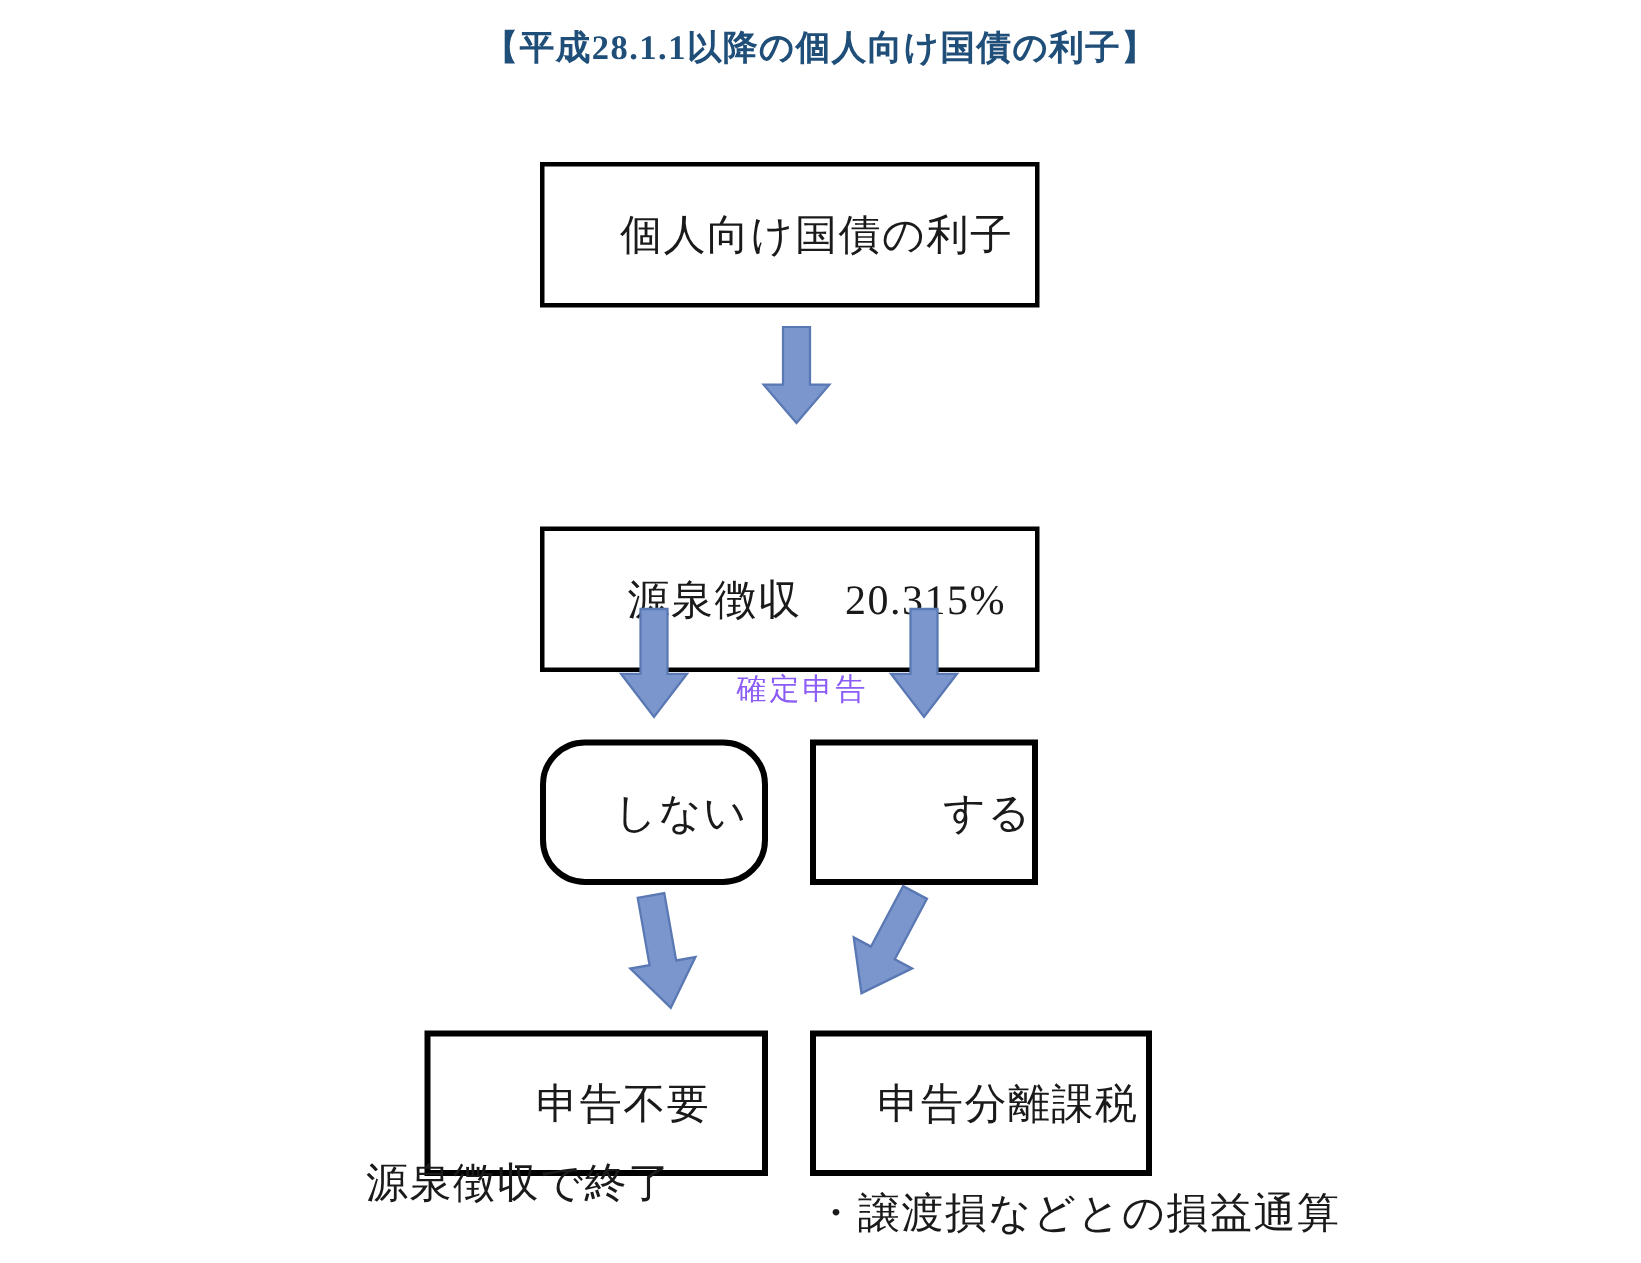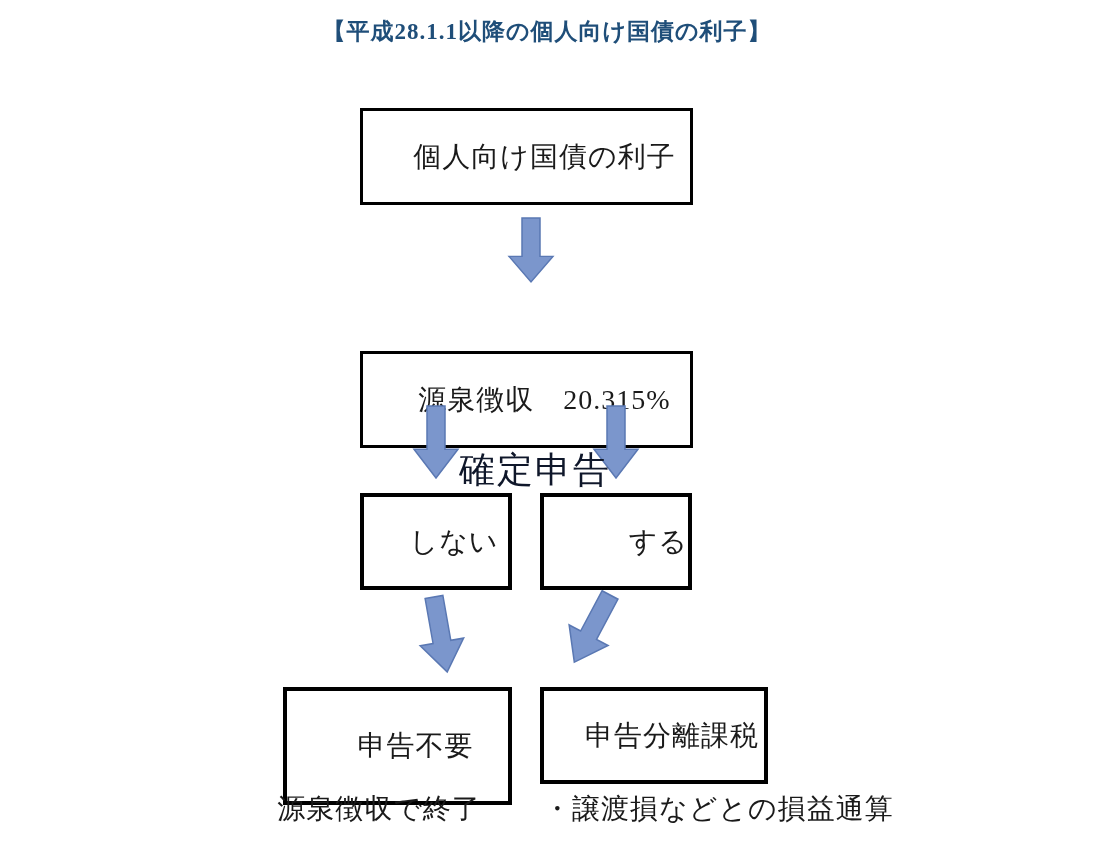--- a/index.html
+++ b/index.html
@@ -40,54 +40,54 @@
     letter-spacing: 1px;
     white-space: nowrap;
     padding-left: 36px;
   }
   .box-thick { border-width: 4px; }
 
   .box-interest     { left: 360px; top: 108px; width: 333px; height: 97px; }
   .box-withholding  { left: 360px; top: 303px; width: 333px; height: 97px; margin-top: 48px; }
   .box-no           { left: 360px; top: 493px; width: 152px; height: 97px; }
   .box-yes          { left: 540px; top: 493px; width: 152px; height: 97px; justify-content: flex-end; }
-  .box-no-filing    { left: 283px; top: 687px; width: 229px; height: 118px; }
+  .box-no-filing    { left: 283px; top: 687px; width: 229px; height: 97px; }
   .box-separate     { left: 540px; top: 687px; width: 228px; height: 97px; }
 
   .block-arrow {
     position: absolute;
     overflow: visible;
   }
   .arrow-1  { left: 509px; top: 218px; width: 44px; height: 64px; }
   .arrow-2a { left: 414px; top: 406px; width: 44px; height: 72px; }
   .arrow-2b { left: 594px; top: 406px; width: 44px; height: 72px; }
   .arrow-3  { left: 412px; top: 597px; width: 44px; height: 76px;
               transform: rotate(-10deg); transform-origin: 50% 0; }
   .arrow-4  { left: 588px; top: 595px; width: 44px; height: 76px;
               transform: rotate(28deg); transform-origin: 50% 0; }
 
   .decision-label {
     position: absolute;
     left: 455px;
     top: 446px;
     width: 160px;
     text-align: center;
-    font-size: 36px;
-    color: #0f172a;
+    font-size: 20px;
+    color: #8b5cf6;
     letter-spacing: 2px;
     white-space: nowrap;
   }
   .note {
     position: absolute;
     font-size: 28px;
     color: #1a1a1a;
     letter-spacing: 1px;
     white-space: nowrap;
   }
-  .note-left  { left: 244px; top: 790px; width: 270px; text-align: center; }
+  .note-left  { left: 244px; top: 770px; width: 270px; text-align: left; }
   .note-right { left: 543px; top: 790px; text-align: left; }
 </style>
 </head>
 <body>
 
 <div class="canvas">
 
   <div class="page-title" style="color: rgb(31, 78, 121);">【平成28.1.1以降の個人向け国債の利子】</div>
 
   <div class="flow-box box-interest" style="border-color: rgb(0, 0, 0); color: rgb(26, 26, 26);">
@@ -104,21 +104,21 @@
 
   <svg class="block-arrow arrow-2a" viewBox="0 0 44 70" preserveAspectRatio="none" aria-hidden="true">
     <polygon points="13,0 31,0 31,42 44,42 22,70 0,42 13,42" fill="#7b96cc" stroke="#5a78b3" stroke-width="1.5"></polygon>
   </svg>
   <svg class="block-arrow arrow-2b" viewBox="0 0 44 70" preserveAspectRatio="none" aria-hidden="true">
     <polygon points="13,0 31,0 31,42 44,42 22,70 0,42 13,42" fill="#7b96cc" stroke="#5a78b3" stroke-width="1.5"></polygon>
   </svg>
 
   <div class="decision-label">確定申告</div>
 
-  <div class="flow-box box-thick box-no" style="border-color: rgb(0, 0, 0); color: rgb(26, 26, 26);">
+  <div class="flow-box box-thick box-no" style="border-color: rgb(0, 0, 0); color: rgb(26, 26, 26); border-radius: 30px;">
     <span>しない</span>
   </div>
   <div class="flow-box box-thick box-yes" style="border-color: rgb(0, 0, 0); color: rgb(26, 26, 26);">
     <span>する</span>
   </div>
 
   <svg class="block-arrow arrow-3" viewBox="0 0 44 70" preserveAspectRatio="none" aria-hidden="true">
     <polygon points="13,0 31,0 31,42 44,42 22,70 0,42 13,42" fill="#7b96cc" stroke="#5a78b3" stroke-width="1.5"></polygon>
   </svg>
   <svg class="block-arrow arrow-4" viewBox="0 0 44 70" preserveAspectRatio="none" aria-hidden="true">

